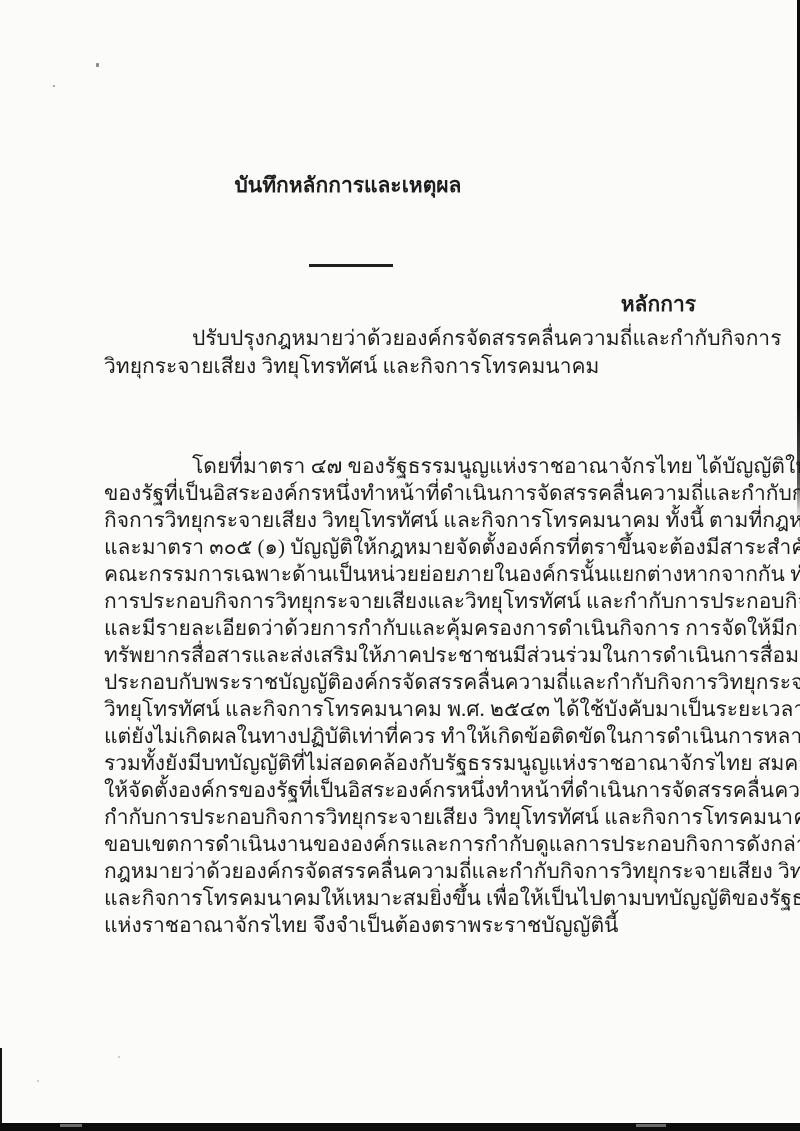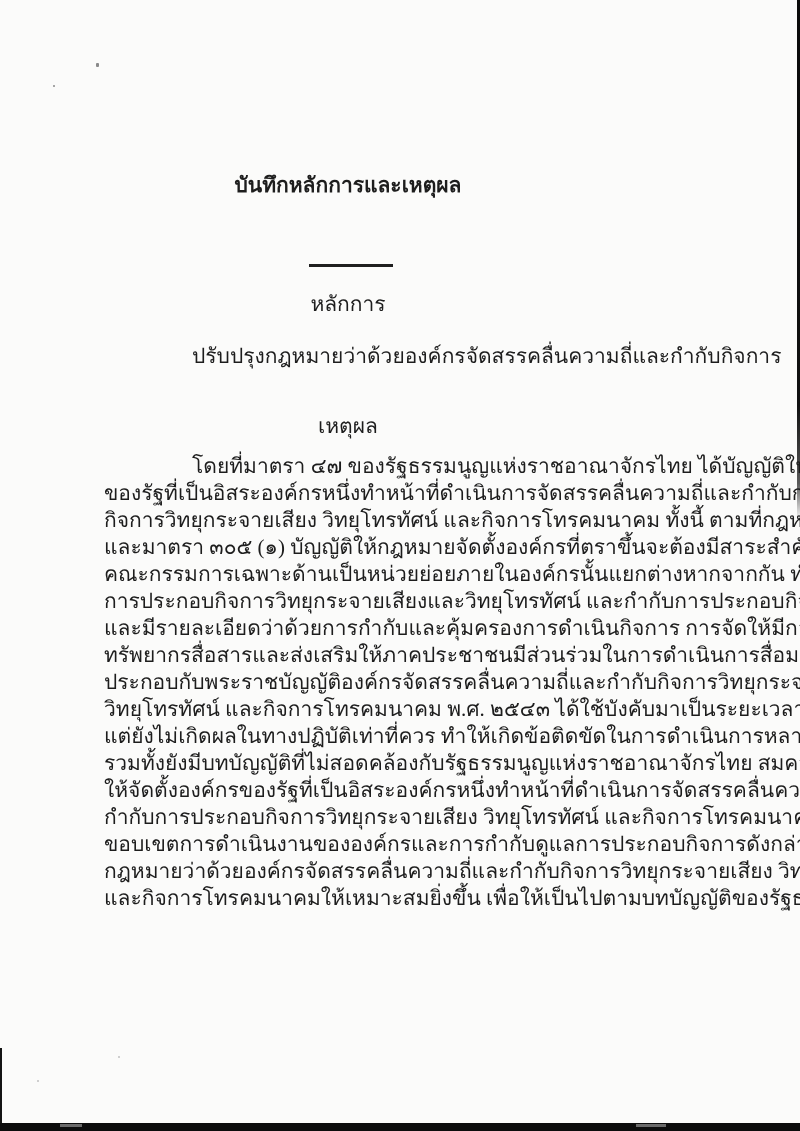--- a/index.html
+++ b/index.html
@@ -20,39 +20,39 @@
     overflow:hidden;
     font-size:21px;
   }
   
   .center-block{
     position:absolute;
     left:0;width:696px;
     text-align:center;
   }
   .doc-title{top:171px;line-height:29px;font-weight:bold;}
-  .section-heading{font-weight:normal;line-height:26px;}
+  .section-heading{font-weight:bold;line-height:26px;text-align:right;}
   .heading-principle{top:291px;}
   .heading-reason{top:413px;}
   .divider{
     position:absolute;
     left:309px;top:264px;
     width:84px;height:3px;
     background:#1f1f1f;
   }
   .para{
     position:absolute;
     left:104px;
     width:640px;
   }
   .para .line{
     white-space:nowrap;
     letter-spacing:0;
   }
-  .para-principle{top:342px;line-height:28px;}
+  .para-principle{top:324px;line-height:28px;}
   .para-reason{top:453px;line-height:27px;}
   .line.indent{padding-left:88px;}
   
   .edge-right{
     position:absolute;
     right:0;top:0;
     width:3px;height:520px;
     background:linear-gradient(to bottom,#0a0a0a 0%,#111 78%,#5a5a5a 93%,rgba(90,90,90,0) 100%);
   }
   .edge-left{
@@ -101,37 +101,38 @@
   <div class="center-block doc-title">
     <div class="line">บันทึกหลักการและเหตุผล</div>
   </div>
 
   <div class="divider"></div>
 
   <div class="center-block section-heading heading-principle">หลักการ</div>
 
   <div class="para para-principle">
     <div class="line indent">ปรับปรุงกฎหมายว่าด้วยองค์กรจัดสรรคลื่นความถี่และกำกับกิจการ</div>
+    <div class="line">วิทยุกระจายเสียง วิทยุโทรทัศน์ และกิจการโทรคมนาคม</div>
   </div>
 
-  <div class="center-block section-heading heading-reason">เหตุผล</div>
 
   <div class="para para-reason">
     <div class="line indent">โดยที่มาตรา ๔๗ ของรัฐธรรมนูญแห่งราชอาณาจักรไทย ได้บัญญัติให้มีองค์กร</div>
     <div class="line">ของรัฐที่เป็นอิสระองค์กรหนึ่งทำหน้าที่ดำเนินการจัดสรรคลื่นความถี่และกำกับการประกอบ</div>
     <div class="line">กิจการวิทยุกระจายเสียง วิทยุโทรทัศน์ และกิจการโทรคมนาคม  ทั้งนี้ ตามที่กฎหมายบัญญัติ</div>
     <div class="line">และมาตรา ๓๐๕ (๑) บัญญัติให้กฎหมายจัดตั้งองค์กรที่ตราขึ้นจะต้องมีสาระสำคัญให้มี</div>
     <div class="line">คณะกรรมการเฉพาะด้านเป็นหน่วยย่อยภายในองค์กรนั้นแยกต่างหากจากกัน ทำหน้าที่กำกับ</div>
     <div class="line">การประกอบกิจการวิทยุกระจายเสียงและวิทยุโทรทัศน์ และกำกับการประกอบกิจการโทรคมนาคม</div>
     <div class="line">และมีรายละเอียดว่าด้วยการกำกับและคุ้มครองการดำเนินกิจการ การจัดให้มีกองทุนพัฒนา</div>
     <div class="line">ทรัพยากรสื่อสารและส่งเสริมให้ภาคประชาชนมีส่วนร่วมในการดำเนินการสื่อมวลชนสาธารณะ</div>
     <div class="line">ประกอบกับพระราชบัญญัติองค์กรจัดสรรคลื่นความถี่และกำกับกิจการวิทยุกระจายเสียง</div>
     <div class="line">วิทยุโทรทัศน์ และกิจการโทรคมนาคม พ.ศ. ๒๕๔๓ ได้ใช้บังคับมาเป็นระยะเวลานานแล้ว</div>
     <div class="line">แต่ยังไม่เกิดผลในทางปฏิบัติเท่าที่ควร ทำให้เกิดข้อติดขัดในการดำเนินการหลายประการ</div>
     <div class="line">รวมทั้งยังมีบทบัญญัติที่ไม่สอดคล้องกับรัฐธรรมนูญแห่งราชอาณาจักรไทย สมควรกำหนด</div>
     <div class="line">ให้จัดตั้งองค์กรของรัฐที่เป็นอิสระองค์กรหนึ่งทำหน้าที่ดำเนินการจัดสรรคลื่นความถี่และ</div>
     <div class="line">กำกับการประกอบกิจการวิทยุกระจายเสียง วิทยุโทรทัศน์ และกิจการโทรคมนาคม รวมทั้งกำหนด</div>
     <div class="line">ขอบเขตการดำเนินงานขององค์กรและการกำกับดูแลการประกอบกิจการดังกล่าว และปรับปรุง</div>
     <div class="line">กฎหมายว่าด้วยองค์กรจัดสรรคลื่นความถี่และกำกับกิจการวิทยุกระจายเสียง วิทยุโทรทัศน์</div>
     <div class="line">และกิจการโทรคมนาคมให้เหมาะสมยิ่งขึ้น  เพื่อให้เป็นไปตามบทบัญญัติของรัฐธรรมนูญ</div>
+    <div class="line">แห่งราชอาณาจักรไทย  จึงจำเป็นต้องตราพระราชบัญญัตินี้</div>
   </div>
 
 </div>
 
 </body></html>

